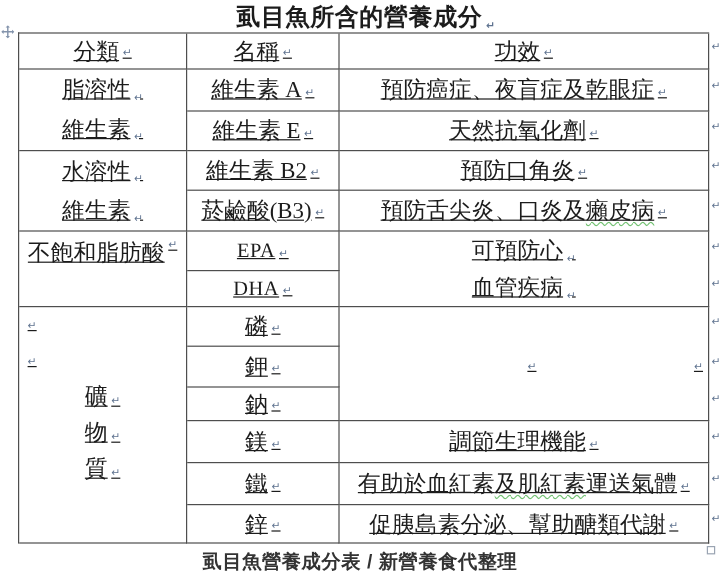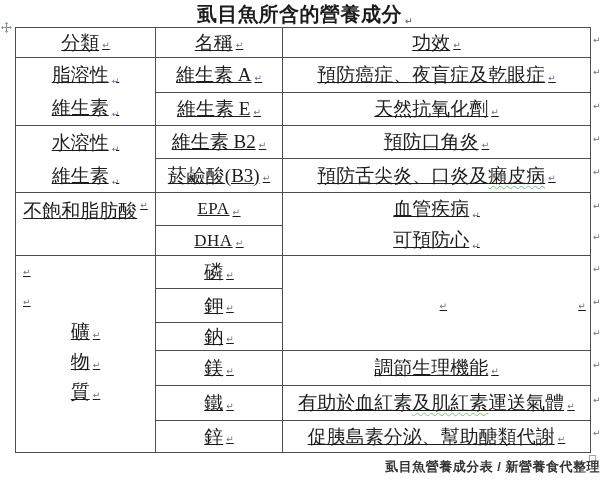--- a/index.html
+++ b/index.html
@@ -61,23 +61,23 @@
   }
 
   .move-handle { position: absolute; left: 1px; top: 19px; width: 11px; height: 11px; cursor: move; }
   .resize-handle {
     position: absolute; left: 589px; top: 455px; width: 7px; height: 7px;
     border: 1px solid #9aa4b2; background: #ffffff; cursor: nwse-resize;
   }
 
   .doc-caption {
     position: absolute; top: 458px; left: 0; width: 600px;
-    text-align: right;
+    text-align: center;
     font-family: "Liberation Sans", "DejaVu Sans", sans-serif;
-    font-size: 13px; font-weight: 700; color: #333333;
+    font-size: 16px; font-weight: 700; color: #333333;
     letter-spacing: 0.5px;
   }
 </style>
 </head>
 <body>
 
 <div class="page">
 
   <div class="doc-title"><span>虱目魚所含的營養成分</span><span class="mk">↵</span></div>
 
@@ -151,22 +151,22 @@
       </div>
     <div class="cell latin" style="grid-area:6/2">
         <span>EPA</span>
         <span class="mk">↵</span>
       </div>
     <div class="cell latin" style="grid-area:7/2">
         <span>DHA</span>
         <span class="mk">↵</span>
       </div>
     <div class="cell two-line" style="grid-area:6/3/8/4">
+      <div><span>可預防心</span><span class="mk">↵</span></div>
       <div><span>血管疾病</span><span class="mk">↵</span></div>
-      <div><span>可預防心</span><span class="mk">↵</span></div>
     </div>
 
     <div class="cell minerals-cell" style="grid-area:8/1/14/2">
       <div class="pline empty">
           <span class="mk lone">↵</span>
         </div>
       <div class="pline empty">
           <span class="mk lone">↵</span>
         </div>
       <div class="pline">

